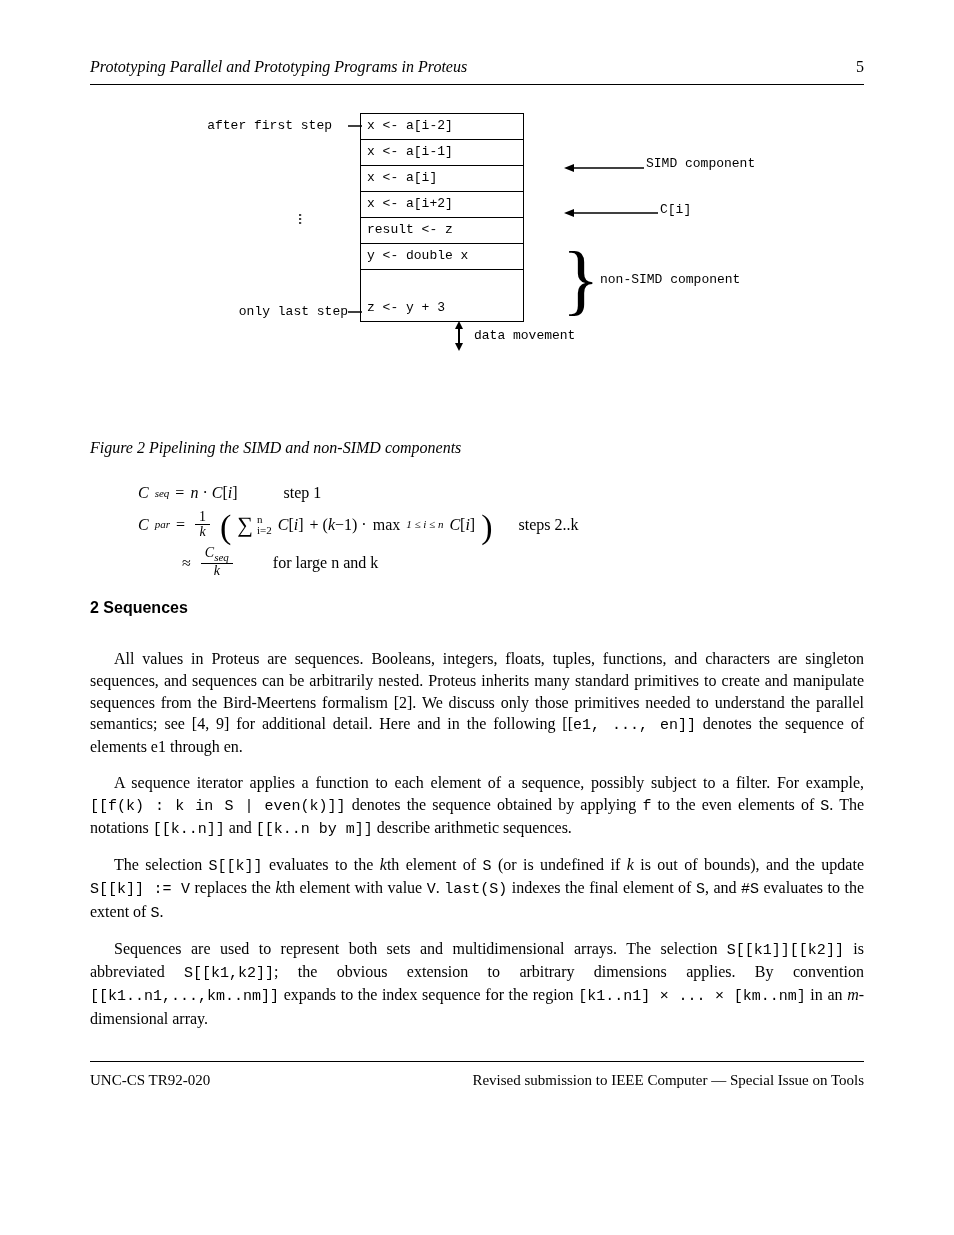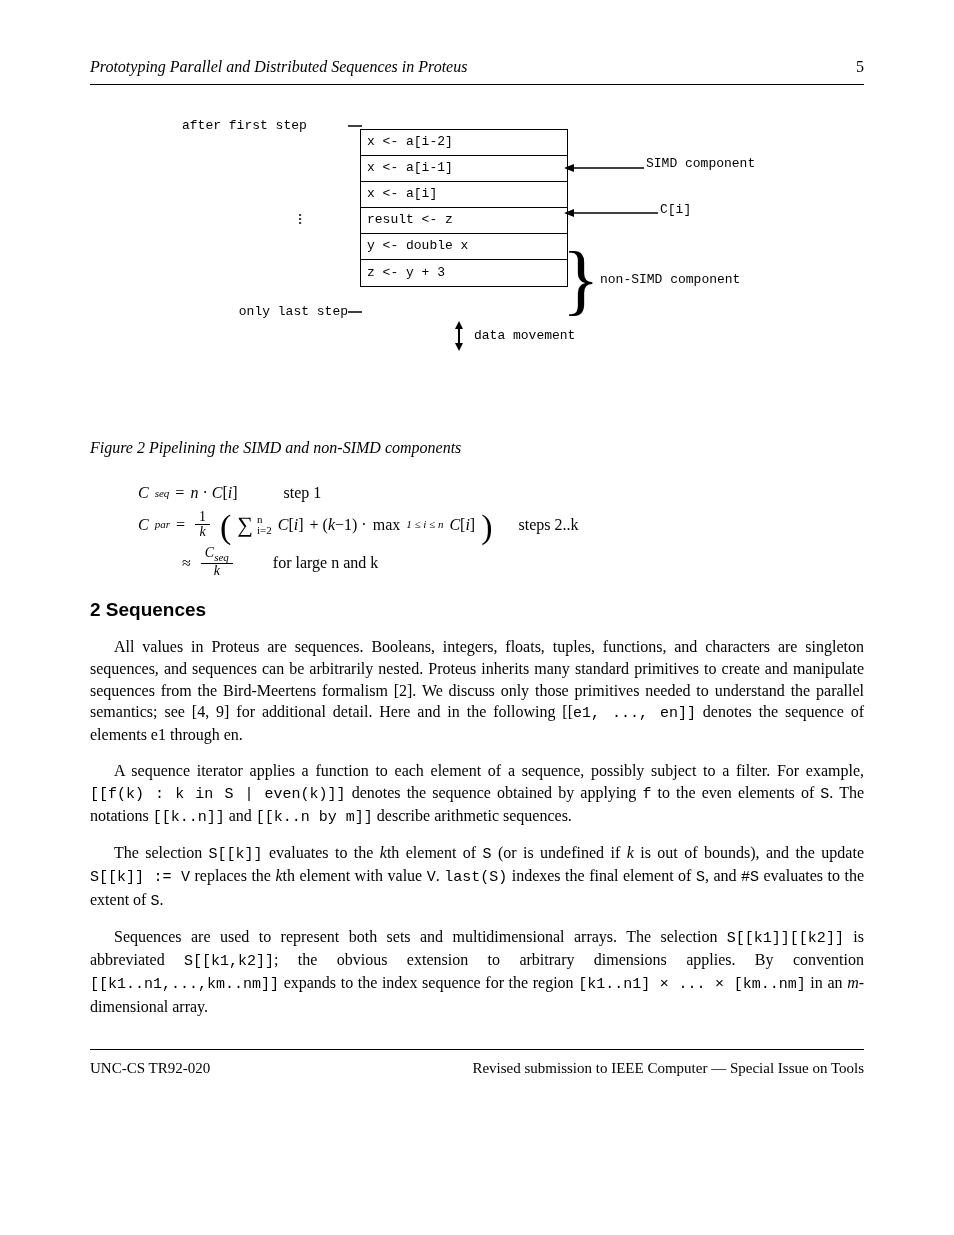--- a/index.html
+++ b/index.html
@@ -36,34 +36,34 @@
   
   .figure-wrap {
     position: relative;
     width: 100%;
     height: 300px;
     margin-bottom: 24px;
   }
   .stack {
     position: absolute;
     left: 270px;
-    top: 16px;
-    width: 208px;
+    top: 0;
+    width: 164px;
     border: 1.5px solid #000;
   }
   .cell {
     height: 26px;
     border-bottom: 1.5px solid #000;
     font-family: "Courier New", Courier, monospace;
     font-size: 13px;
     display: flex;
     align-items: center;
     padding-left: 6px;
   }
-  .cell:last-child { border-bottom: none; }
+  .cell:last-child { border-bottom: none; margin-top: 25px; }
 
   .label-right {
     position: absolute;
     font-family: "Courier New", Courier, monospace;
     font-size: 13px;
     white-space: nowrap;
   }
 
   .brace {
     position: absolute;
@@ -74,22 +74,22 @@
 
   .figure-caption {
     font-style: italic;
     font-size: 16px;
     margin: 11px 0 24px 0;
   }
 
   h1.section {
     font-family: Helvetica, Arial, sans-serif;
     font-weight: bold;
-    font-size: 19px;
-    margin: 18px 0 14px 0;
+    font-size: 16px;
+    margin: 18px 0 30px 0;
   }
 
   p.body {
     font-size: 16px;
     margin: 0 0 14px 0;
     text-align: justify;
   }
   p.body .tt { font-family: "Courier New", Courier, monospace; font-size: 15px; }
   p.indent { text-indent: 24px; }
 
@@ -127,30 +127,31 @@
     font-size: 15px;
     margin-top: 6px;
     gap: 32px;
   }
 </style>
 </head>
 <body>
 
 <div class="page">
   <div class="running-head">
-    <span class="rh-left">Prototyping Parallel and Distributed Sequences in Proteus</span>
+    <span class="rh-left">Prototyping Parallel and Prototyping Programs in Proteus</span>
     <span>5</span>
   </div>
   <div class="rule-top"></div>
 
   <div class="figure-wrap">
     <div class="stack">
       <div class="cell">x &lt;- a[i-2]</div>
       <div class="cell">x &lt;- a[i-1]</div>
       <div class="cell">x &lt;- a[i]</div>
+      <div class="cell">x &lt;- a[i+2]</div>
       <div class="cell">result &lt;- z</div>
       <div class="cell">y &lt;- double x</div>
       <div class="cell">z &lt;- y + 3</div>
     </div>
 
     <span class="label-right" style="left:556px; top:42px;">SIMD component</span>
     <svg style="position:absolute; left:474px; top:48px;" width="82" height="14">
       <line x1="80" y1="7" x2="6" y2="7" stroke="#000" stroke-width="1.5"></line>
       <polygon points="0,7 10,3 10,11" fill="#000"></polygon>
     </svg>
@@ -164,21 +165,21 @@
     <span class="brace" style="left:472px; top:128px;">}</span>
     <span class="label-right" style="left:510px; top:158px;">non-SIMD component</span>
 
     <svg style="position:absolute; left:362px; top:208px;" width="14" height="30">
       <line x1="7" y1="4" x2="7" y2="26" stroke="#000" stroke-width="2"></line>
       <polygon points="7,0 3,8 11,8" fill="#000"></polygon>
       <polygon points="7,30 3,22 11,22" fill="#000"></polygon>
     </svg>
     <span class="label-right" style="left:384px; top:214px;">data movement</span>
 
-    <span class="label-right" style="left:92px; top:4px; width:150px;">after first step</span>
+    <span class="label-right" style="left:92px; top:4px; text-align:right; width:150px;">after first step</span>
     <svg style="position:absolute; left:258px; top:10px;" width="14" height="6">
         <line x1="0" y1="3" x2="14" y2="3" stroke="#000" stroke-width="1.5"></line>
       </svg>
 
     <span class="label-right" style="left:118px; top:190px; text-align:right; width:140px;">only last step</span>
     <svg style="position:absolute; left:258px; top:196px;" width="14" height="6">
         <line x1="0" y1="3" x2="14" y2="3" stroke="#000" stroke-width="1.5"></line>
       </svg>
 
     <span class="label-right" style="left:228px; top:100px; font-size:20px; letter-spacing:6px; transform:rotate(90deg); transform-origin:left top;">…</span>

